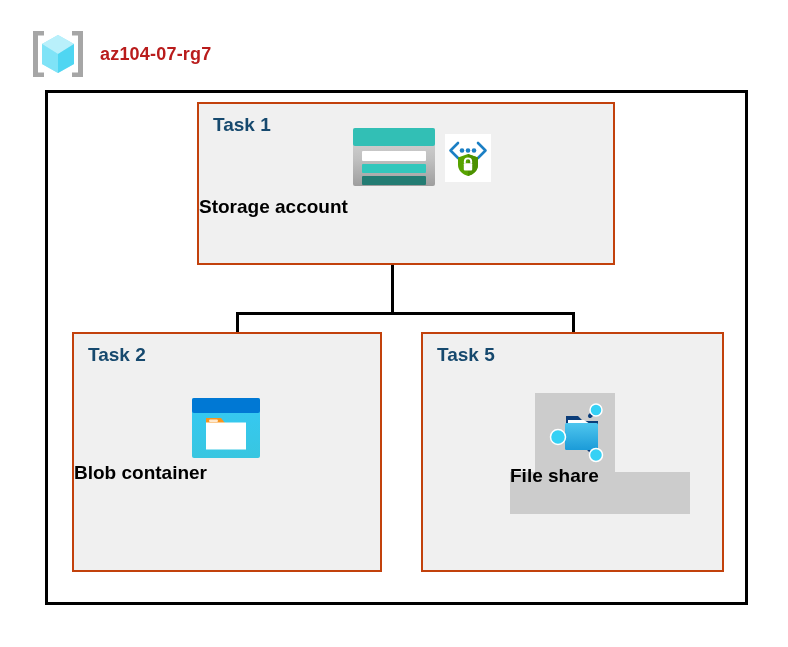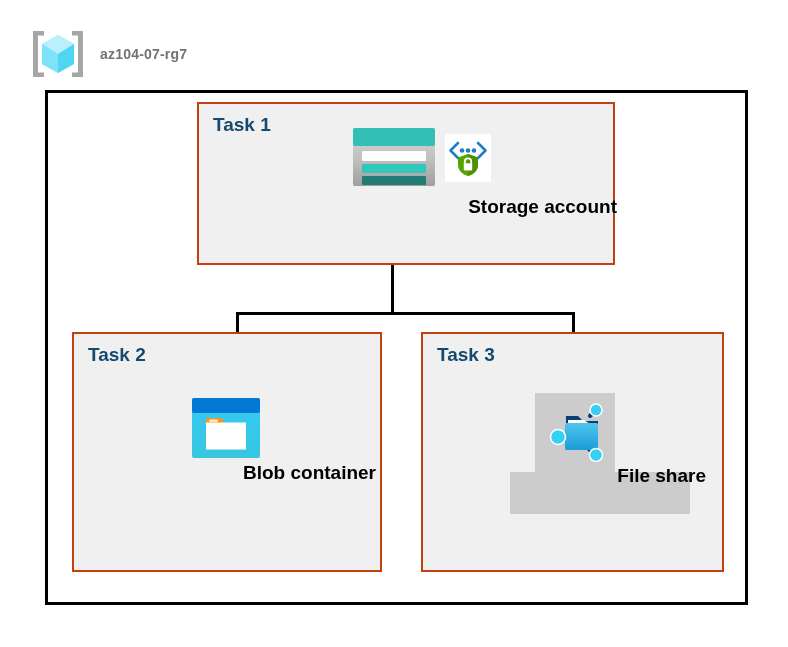--- a/index.html
+++ b/index.html
@@ -30,23 +30,23 @@
     display: flex;
     align-items: center;
     gap: 14px;
   }
   .rg-icon {
     width: 56px;
     height: 52px;
     display: block;
   }
   .rg-title {
-    font-size: 14px;
+    font-size: 18px;
     font-weight: bold;
-    color: #737373;
+    color: #b91c1c;
     letter-spacing: 0.2px;
     white-space: nowrap;
   }
 
   
   .outer-box {
     position: absolute;
     left: 45px;
     top: 90px;
     width: 703px;
@@ -77,21 +77,21 @@
   #task1-label { left: 14px; top: 10px; }
   #task2-label { left: 14px; top: 10px; }
   #task3-label { left: 14px; top: 10px; }
 
   .node-caption {
     position: absolute;
     font-size: 19px;
     font-weight: bold;
     color: #000000;
     white-space: nowrap;
-    text-align: right;
+    text-align: left;
   }
 
   
   .conn {
     position: absolute;
     background: #000000;
   }
   .conn-v { width: 3px; }
   .conn-h { height: 3px; }
 
@@ -240,21 +240,21 @@
         <rect x="18" y="22.5" width="9" height="2.4" rx="1.2" fill="#FFE8CC"></rect>
 
         <rect x="15" y="25.5" width="40" height="27" fill="#FFFFFF"></rect>
       </svg>
     </span>
 
     <div class="node-caption" id="task2-caption">Blob container</div>
   </div>
 
   <div class="task-box" id="task3-box">
-    <div class="task-label" id="task3-label">Task 3</div>
+    <div class="task-label" id="task3-label">Task 5</div>
 
     <div id="fs-iconbg"></div>
 
     <span id="fs-icon">
       <svg width="72" height="72" viewBox="0 0 72 72" xmlns="http://www.w3.org/2000/svg">
         <defs>
           <linearGradient id="fsFolder" x1="0" y1="0" x2="0" y2="1">
             <stop offset="0%" stop-color="#4FC6EE"></stop>
             <stop offset="100%" stop-color="#1B9BD8"></stop>
           </linearGradient>

